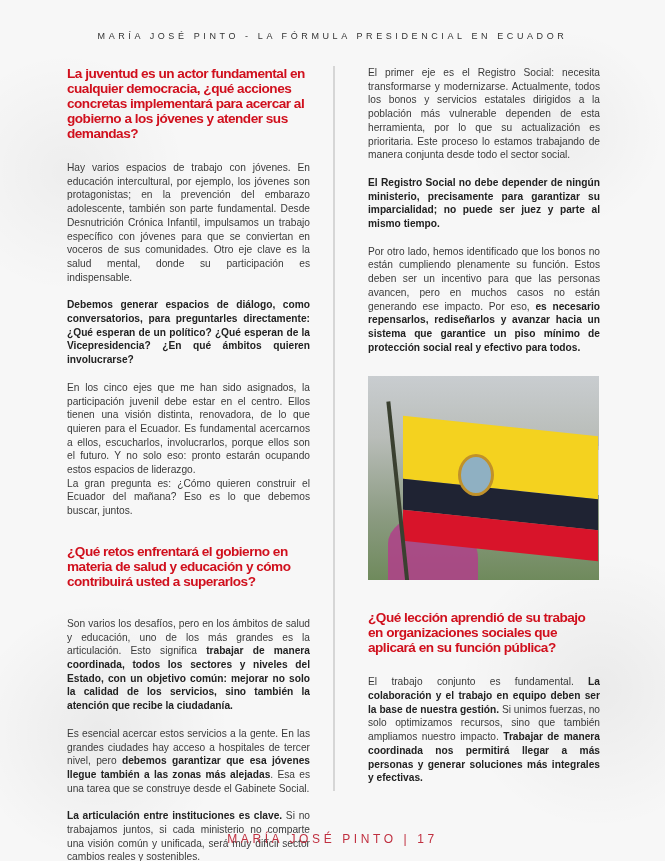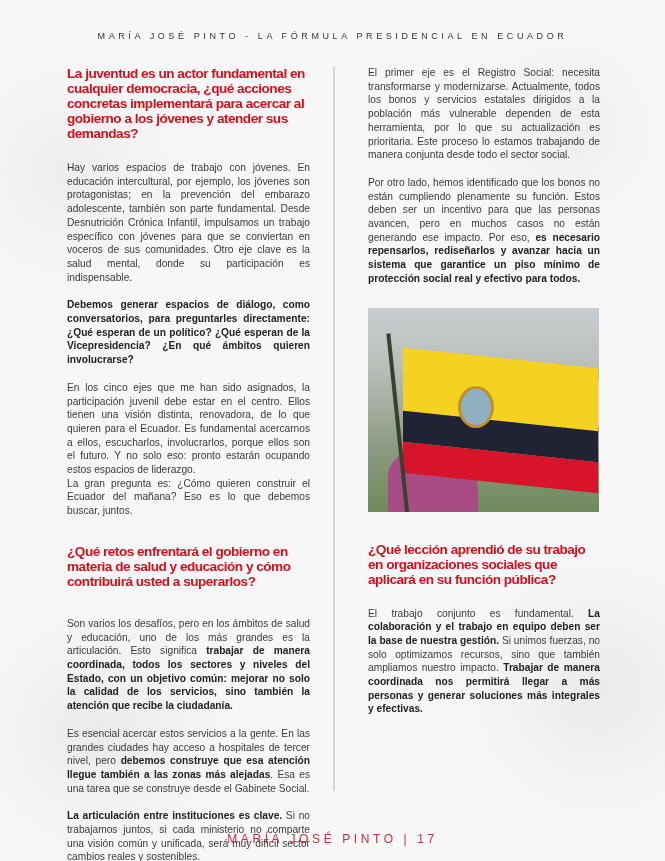--- a/index.html
+++ b/index.html
@@ -69,28 +69,29 @@
 <div class="header">MARÍA JOSÉ PINTO - LA FÓRMULA PRESIDENCIAL EN ECUADOR</div>
 
 <div class="col col-left">
   <h2 class="q">La juventud es un actor fundamental en cualquier democracia, ¿qué acciones concretas implementará para acercar al gobierno a los jóvenes y atender sus demandas?</h2>
   <p class="p"><span>Hay varios espacios de trabajo con jóvenes. En educación intercultural, por ejemplo, los jóvenes son protagonistas; en la prevención del embarazo adolescente, también son parte fundamental. Desde Desnutrición Crónica Infantil, impulsamos un trabajo específico con jóvenes para que se conviertan en voceros de sus comunidades. Otro eje clave es la salud mental, donde su participación es indispensable.</span></p>
   <p class="p"><b>Debemos generar espacios de diálogo, como conversatorios, para preguntarles directamente: ¿Qué esperan de un político? ¿Qué esperan de la Vicepresidencia? ¿En qué ámbitos quieren involucrarse?</b></p>
   <p class="p" style="margin-bottom:26px"><span>En los cinco ejes que me han sido asignados, la participación juvenil debe estar en el centro. Ellos tienen una visión distinta, renovadora, de lo que quieren para el Ecuador. Es fundamental acercarnos a ellos, escucharlos, involucrarlos, porque ellos son el futuro. Y no solo eso: pronto estarán ocupando estos espacios de liderazgo.</span><br><span>La gran pregunta es: ¿Cómo quieren construir el Ecuador del mañana? Eso es lo que debemos buscar, juntos.</span></p>
 
   <h2 class="q" style="margin-bottom:28px">¿Qué retos enfrentará el gobierno en materia de salud y educación y cómo contribuirá usted a superarlos?</h2>
   <p class="p"><span>Son varios los desafíos, pero en los ámbitos de salud y educación, uno de los más grandes es la articulación. Esto significa </span><b>trabajar de manera coordinada, todos los sectores y niveles del Estado, con un objetivo común: mejorar no solo la calidad de los servicios, sino también la atención que recibe la ciudadanía.</b></p>
-  <p class="p"><span>Es esencial acercar estos servicios a la gente. En las grandes ciudades hay acceso a hospitales de tercer nivel, pero </span><b>debemos construye que esa atención llegue también a las zonas más alejadas</b><span>. Esa es una tarea que se construye desde el Gabinete Social.</span></p>
+  <p class="p"><span>Es esencial acercar estos servicios a la gente. En las grandes ciudades hay acceso a hospitales de tercer nivel, pero </span><b>debemos garantizar que esa jóvenes llegue también a las zonas más alejadas</b><span>. Esa es una tarea que se construye desde el Gabinete Social.</span></p>
   <p class="p"><b>La articulación entre instituciones es clave.</b><span> Si no trabajamos juntos, si cada ministerio no comparte una visión común y unificada, será muy difícil sector cambios reales y sostenibles.</span></p>
 </div>
 
 <div class="divider"></div>
 
 <div class="col col-right">
   <p class="p"><span>El primer eje es el Registro Social: necesita transformarse y modernizarse. Actualmente, todos los bonos y servicios estatales dirigidos a la población más vulnerable dependen de esta herramienta, por lo que su actualización es prioritaria. Este proceso lo estamos trabajando de manera conjunta desde todo el sector social.</span></p>
+  <p class="p"><b>El Registro Social no debe depender de ningún ministerio, precisamente para garantizar su imparcialidad; no puede ser juez y parte al mismo tiempo.</b></p>
   <p class="p" style="margin-bottom:22px"><span>Por otro lado, hemos identificado que los bonos no están cumpliendo plenamente su función. Estos deben ser un incentivo para que las personas avancen, pero en muchos casos no están generando ese impacto. Por eso, </span><b>es necesario repensarlos, rediseñarlos y avanzar hacia un sistema que garantice un piso mínimo de protección social real y efectivo para todos.</b></p>
 
   <div class="photo" title="Bandera de Ecuador ondeando sobre la ciudad">
     <div class="building"></div>
     <div class="flowers"></div>
     <div class="flag">
       <div class="y"></div>
         <div class="b"></div>
         <div class="r"></div>
     </div>

